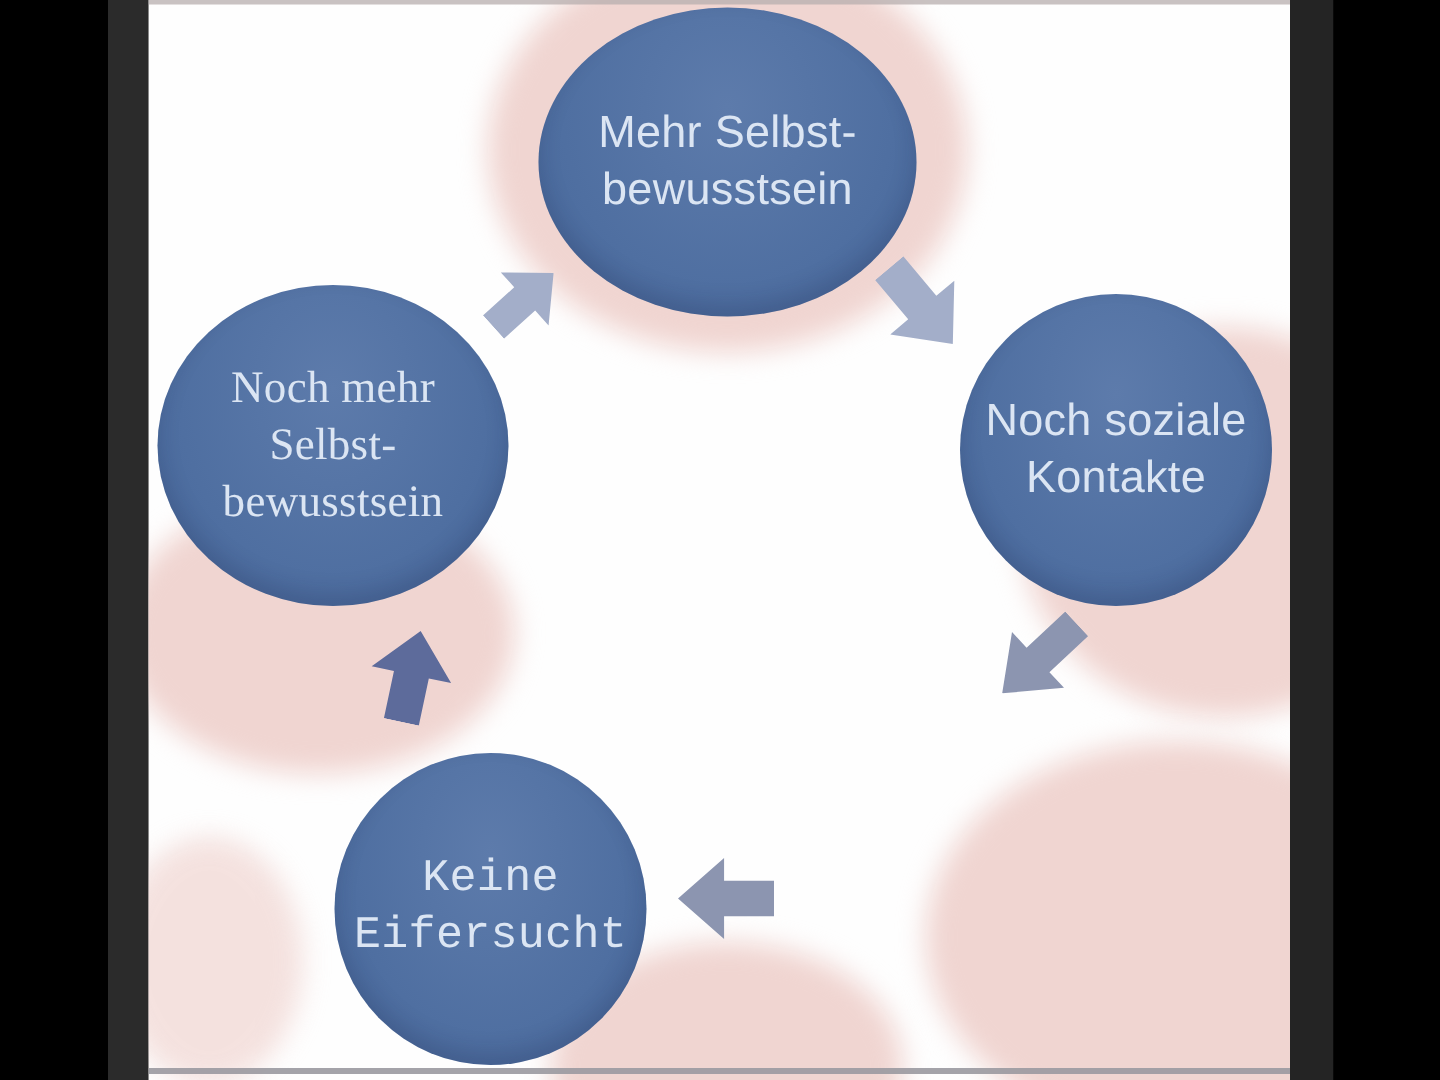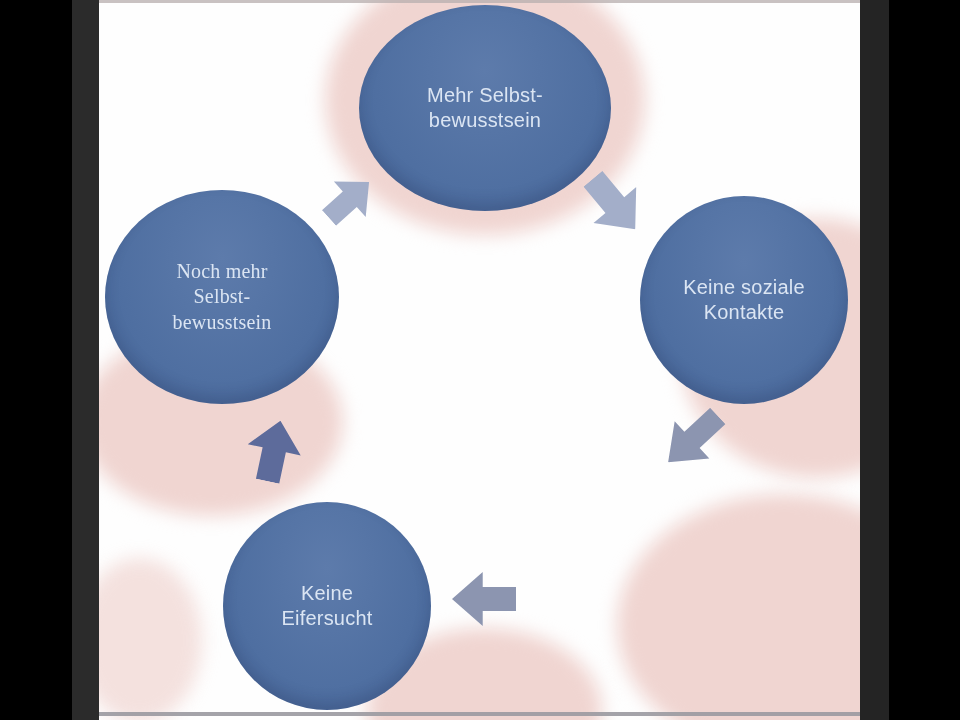--- a/index.html
+++ b/index.html
@@ -49,28 +49,28 @@
     background: radial-gradient(ellipse at 50% 32%,
                 var(--node-fill-light, #5d7bab) 0%,
                 var(--node-fill, #4f6fa1) 62%,
                 #46679b 100%);
     box-shadow: inset 0 -8px 14px rgba(20,30,60,.18);
     display: flex; align-items: center; justify-content: center;
     text-align: center;
   }
   .node span {
     color: var(--node-text, #dbe5f3);
-    font-size: 20px; line-height: 1.26;
+    font-size: 30px; line-height: 1.26;
     white-space: pre-line;
     letter-spacing: .2px;
   }
   .n-top          { left: 260px; top: 5px;   width: 252px; height: 206px; }
   .n-right        { left: 541px; top: 196px; width: 208px; height: 208px; }
   .n-bottom-right { left: 446px; top: 501px; width: 210px; height: 210px; }
-  .n-bottom-left  { left: 124px; top: 502px; width: 208px; height: 208px; }
+  .n-bottom-left  { left: 124px; top: 502px; width: 208px; height: 208px; font-family: Liberation Mono, monospace; }
   .n-left         { left: 6px;  top: 190px; width: 234px; height: 214px; font-family: Liberation Serif, serif; }
 
   .arrow {
     position: absolute;
     clip-path: polygon(0 32%, 52% 32%, 52% 9%, 100% 50%, 52% 91%, 52% 68%, 0 68%);
     background: var(--arrow-light, #a3aec9);
   }
   .a1 { left: 482px; top: 170px; width: 66px; height: 68px; transform: rotate(50deg); }
   .a2 { left: 560px; top: 408px; width: 68px; height: 62px; transform: rotate(137deg);
         background: var(--arrow-mid, #8c95b0); }
@@ -101,21 +101,21 @@
   <div class="arrow a2"></div>
   <div class="arrow a3"></div>
   <div class="arrow a4"></div>
   <div class="arrow a5"></div>
 
   <div class="node n-top">
     <span>Mehr Selbst-
 bewusstsein</span>
   </div>
   <div class="node n-right">
-    <span>Keine soziale
+    <span>Noch soziale
 Kontakte</span>
   </div>
   <div class="node n-bottom-left">
     <span>Keine
 Eifersucht</span>
   </div>
   <div class="node n-left">
     <span>Noch mehr
 Selbst-
 bewusstsein</span>

